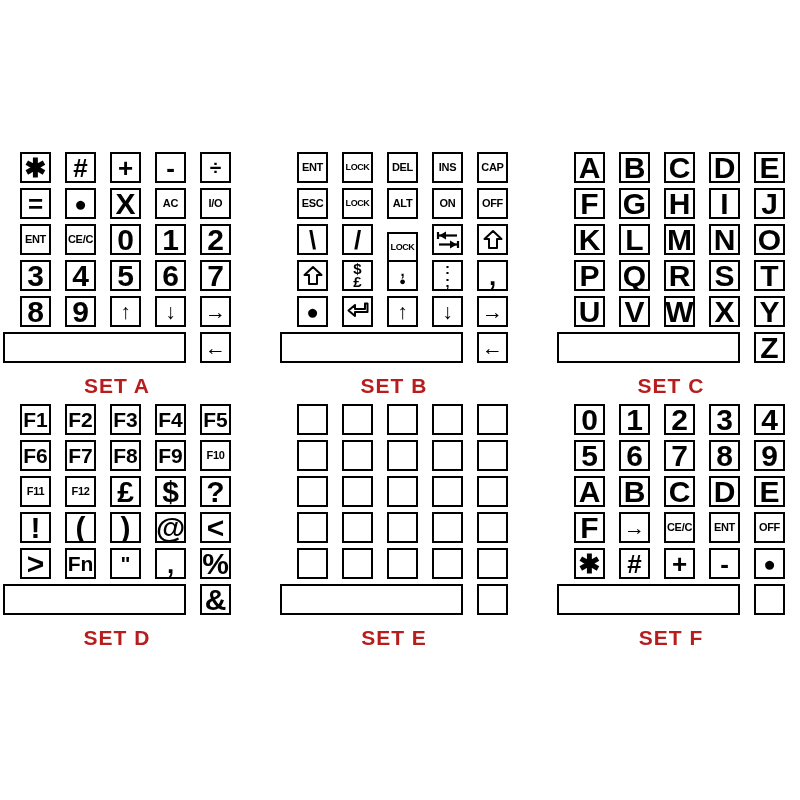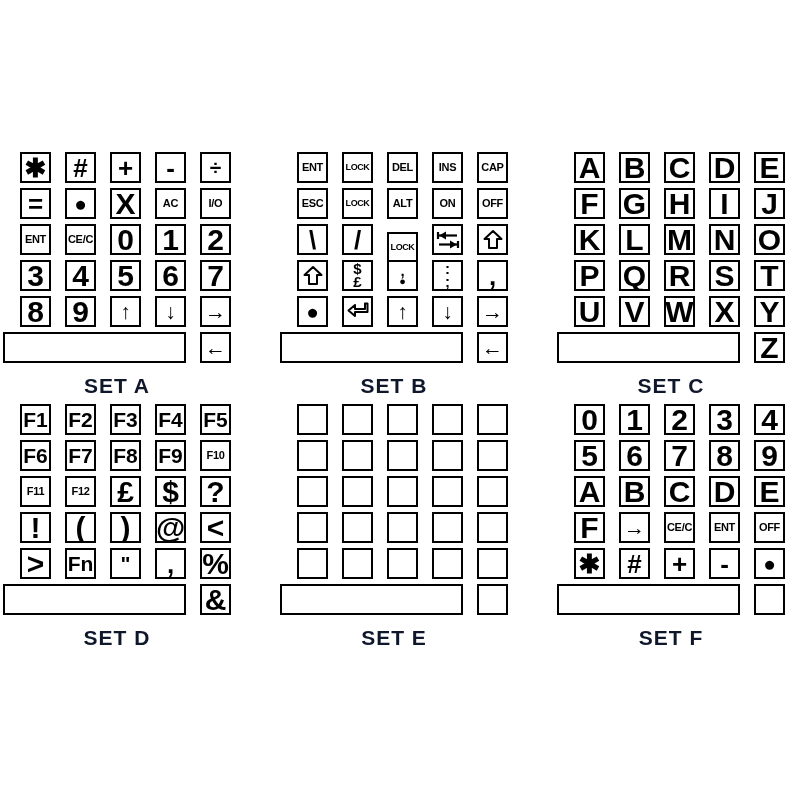--- a/index.html
+++ b/index.html
@@ -45,21 +45,21 @@
     box-sizing:border-box;
     height:31px;
   }
   .setlabel{
     position:absolute;
     width:100%;
     text-align:center;
     font-size:21px;
     font-weight:bold;
     letter-spacing:1px;
-    color:#0f172a;
+    color:#b91c1c;
   }
   .stack{display:flex;flex-direction:column;align-items:center;justify-content:center;line-height:0.82;}
   .stack span{display:block;font-weight:bold;}
   svg{display:block;}
 </style>
 </head>
 <body>
 
 <div id="stage">
     <div class="set" style="left: 3px; top: 152px;">

